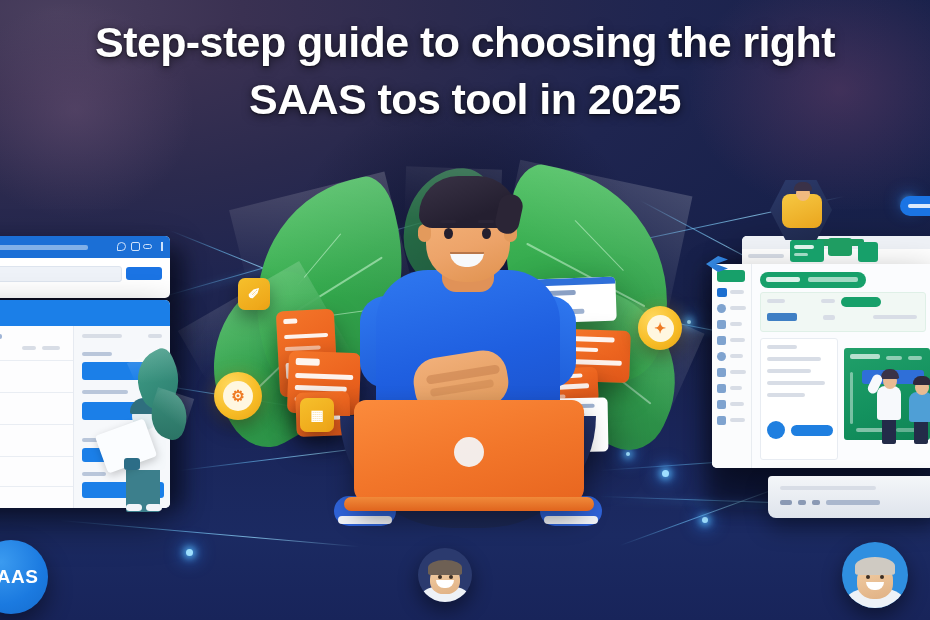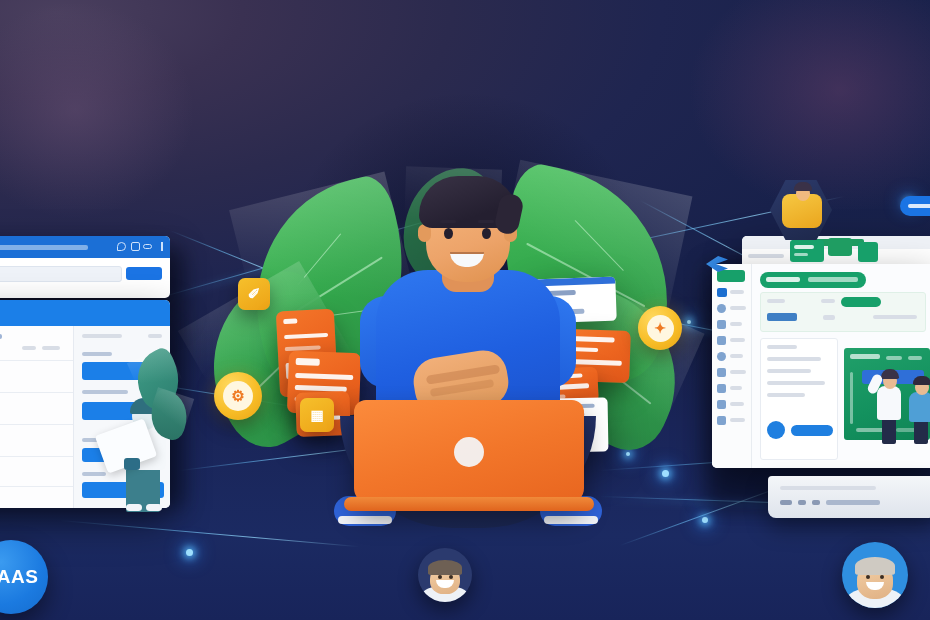--- a/index.html
+++ b/index.html
@@ -184,20 +184,24 @@
     <div class="ndot" style="left:618px;top:292px;width:5px;height:5px;"></div>
     <div class="ndot" style="left:662px;top:470px;width:7px;height:7px;"></div>
     <div class="ndot" style="left:702px;top:517px;width:6px;height:6px;"></div>
     <div class="ndot" style="left:626px;top:452px;width:4px;height:4px;"></div>
     <div class="ndot" style="left:598px;top:348px;width:5px;height:5px;"></div>
     <div class="ndot" style="left:687px;top:320px;width:4px;height:4px;"></div>
     <div class="ndot" style="left:906px;top:200px;width:5px;height:5px;"></div>
     <div class="ndot" style="left:120px;top:262px;width:4px;height:4px;"></div>
   </div>
 
+  <h1 class="headline">
+    <span>Step-step guide to choosing the right</span>
+    <span class="l2">SAAS tos tool in 2025</span>
+  </h1>
 
   <div>
     <div class="leaf" style="left:250px;top:188px;width:160px;height:192px;
       border-radius:78% 14% 66% 22%/70% 20% 76% 24%;transform:rotate(-14deg);">
       <div class="vein" style="left:14%;top:52%;width:74%;transform:rotate(-18deg);"></div>
       <div class="vein" style="left:26%;top:36%;width:42%;transform:rotate(-36deg);height:1px;"></div>
       <div class="vein" style="left:28%;top:66%;width:44%;transform:rotate(6deg);height:1px;"></div>
     </div>
     <div class="leaf" style="left:498px;top:176px;width:176px;height:196px;
       border-radius:14% 78% 22% 66%/20% 70% 24% 76%;transform:rotate(12deg);">

